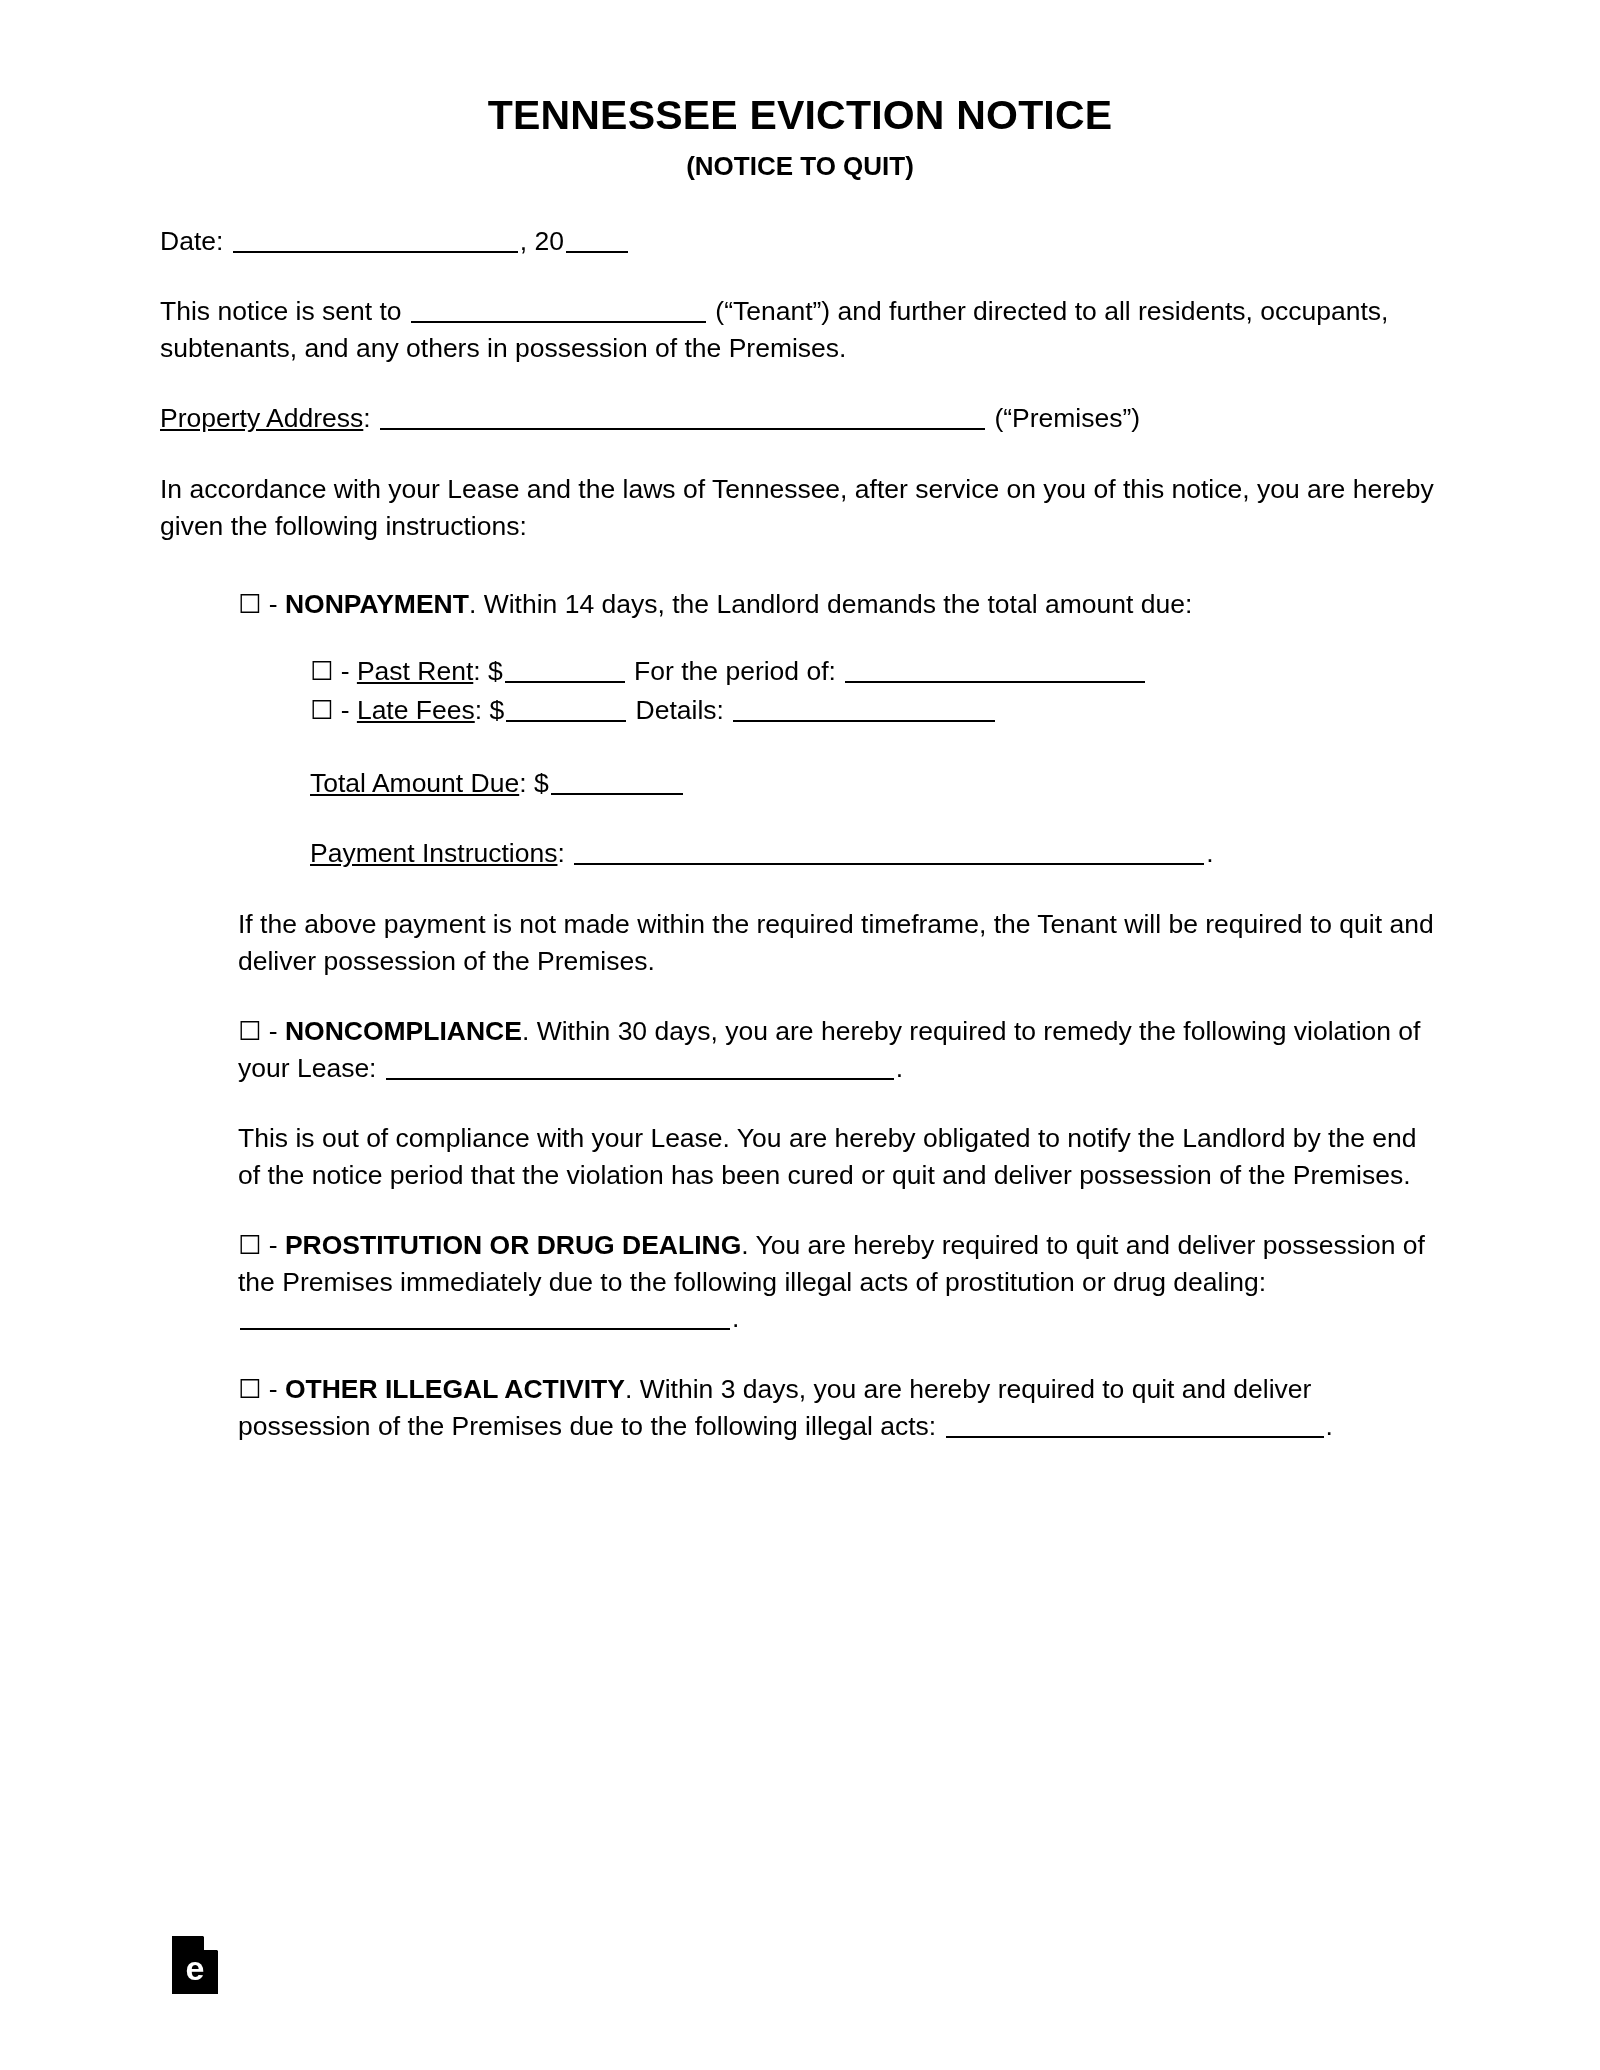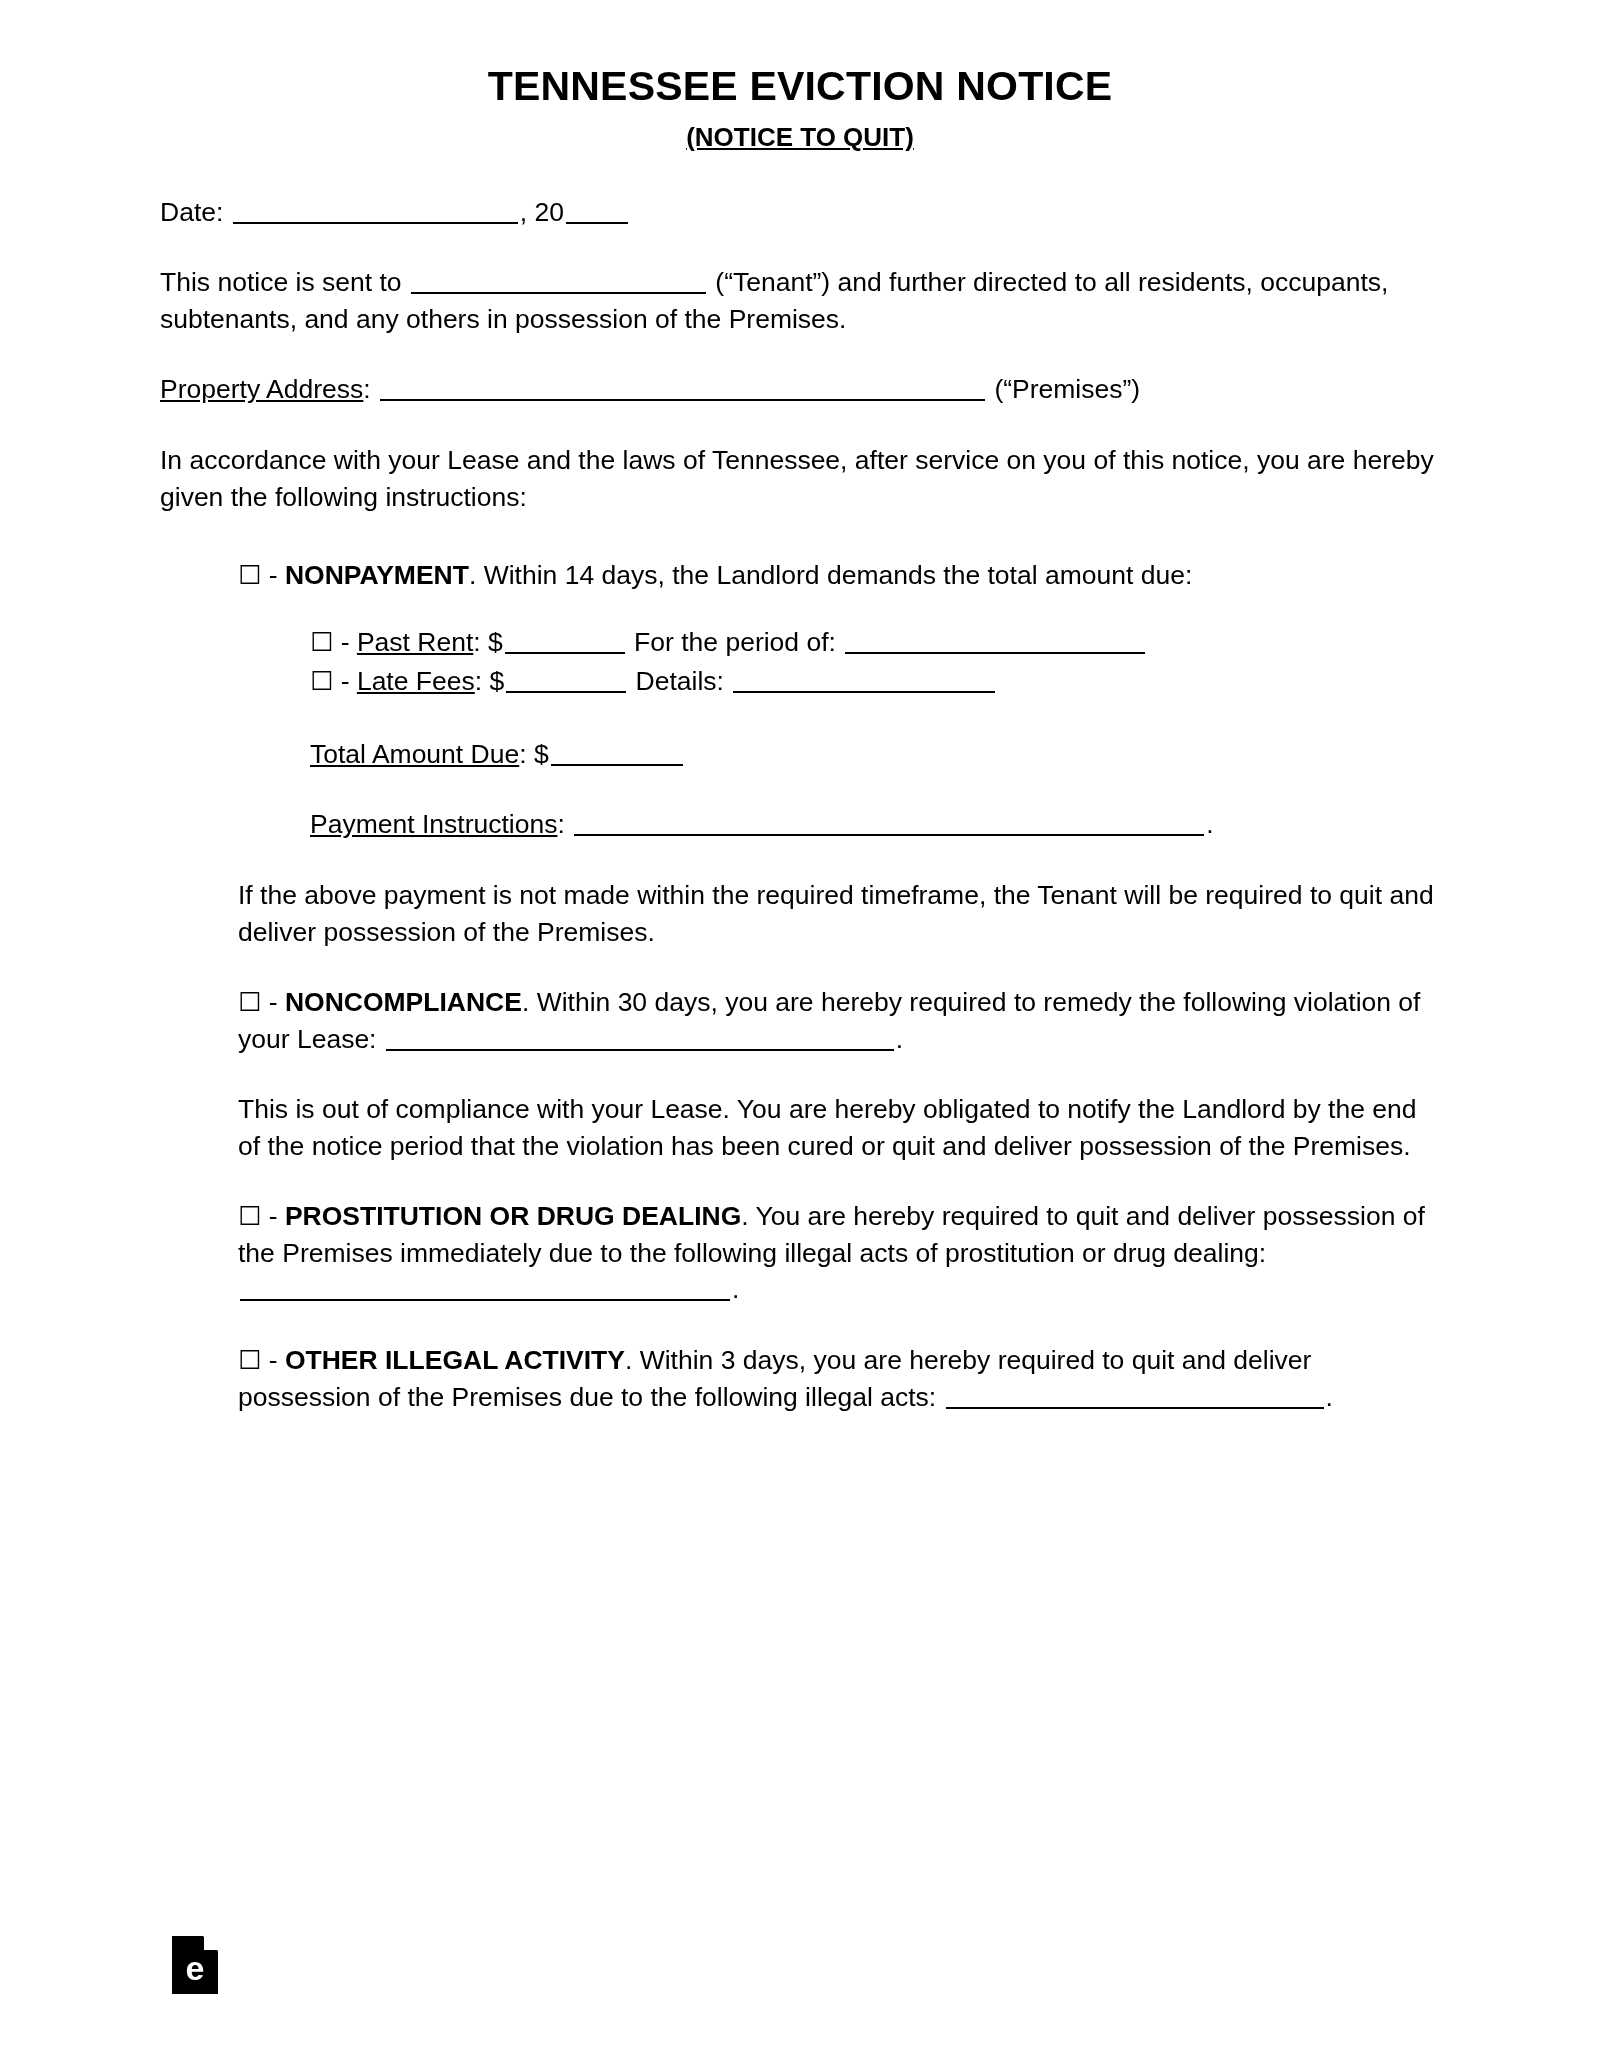--- a/index.html
+++ b/index.html
@@ -19,31 +19,30 @@
     width: 1600px;
     height: 2070px;
     padding: 0 160px;
   }
   .doc-title {
     text-align: center;
     font-size: 41px;
     font-weight: bold;
     letter-spacing: 0.2px;
     margin: 0;
-    padding-top: 64px;
+    padding-top: 93px;
     line-height: 1.1;
   }
   .doc-subtitle {
     text-align: center;
     font-size: 26px;
     font-weight: bold;
     margin: 0;
     padding-top: 14px;
     line-height: 1.1;
-    text-decoration: underline;
   }
   .para {
     font-size: 26.5px;
     line-height: 1.38;
     margin: 0;
     padding-top: 34px;
     text-align: left;
   }
   .u { text-decoration: underline; text-underline-offset: 2px; }
   .bold { font-weight: bold; }

